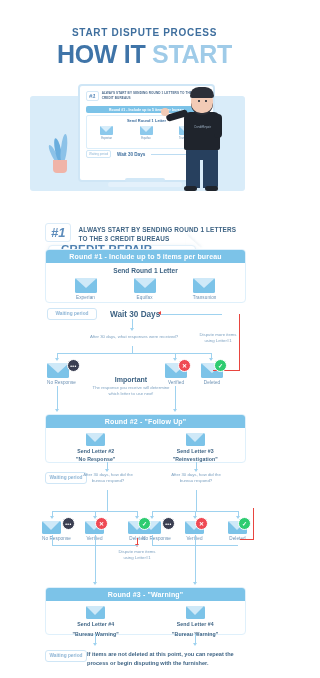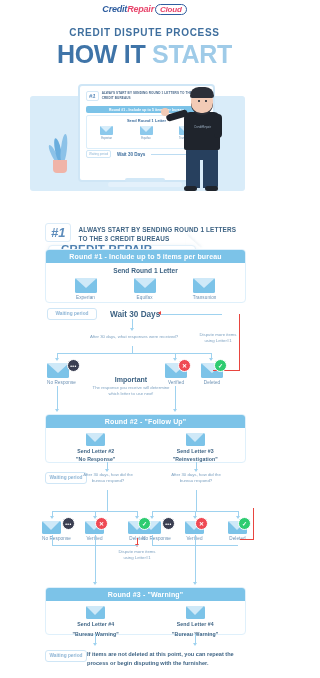--- a/index.html
+++ b/index.html
@@ -148,25 +148,22 @@
   .arw.left{border:none;border-top:2.6px solid transparent;border-bottom:2.6px solid transparent;
     border-right:3.4px solid #e8453f;}
 
   .imp-t{font-size:7px;font-weight:bold;color:#3f6484;text-align:center;}
 </style>
 </head>
 <body>
 
 <div class="page">
 
-  <div class="logo">
-    <span class="c1">Credit</span><span class="c2">Repair</span><span class="badge">Cloud</span>
-  </div>
-
-  <div class="subtitle">CREDIT DISPUTE PROCESS</div>
+
+  <div class="subtitle">START DISPUTE PROCESS</div>
   <div class="title">
     <span>HOW IT </span><span class="lite">START</span>
   </div>
 
   <div class="hero">
     <div class="hero-bg"></div>
 
     <div class="leaf l3"></div>
     <div class="leaf l1"></div>
     <div class="leaf l2"></div>

